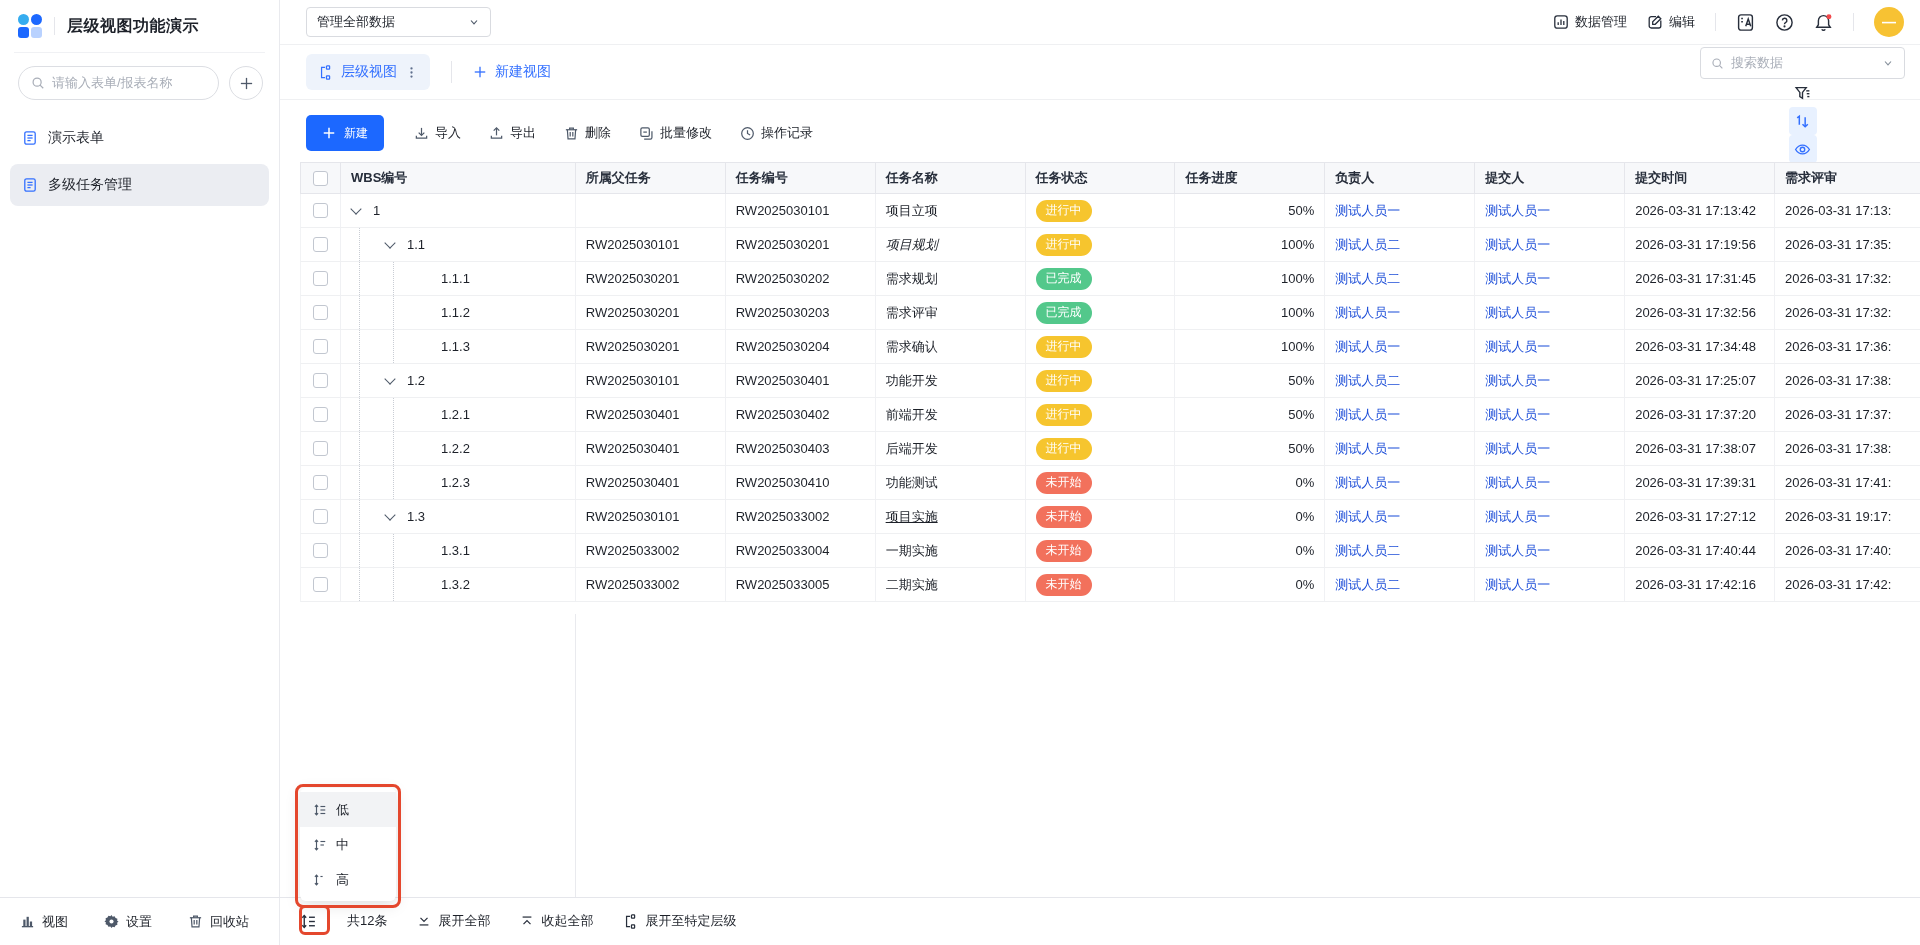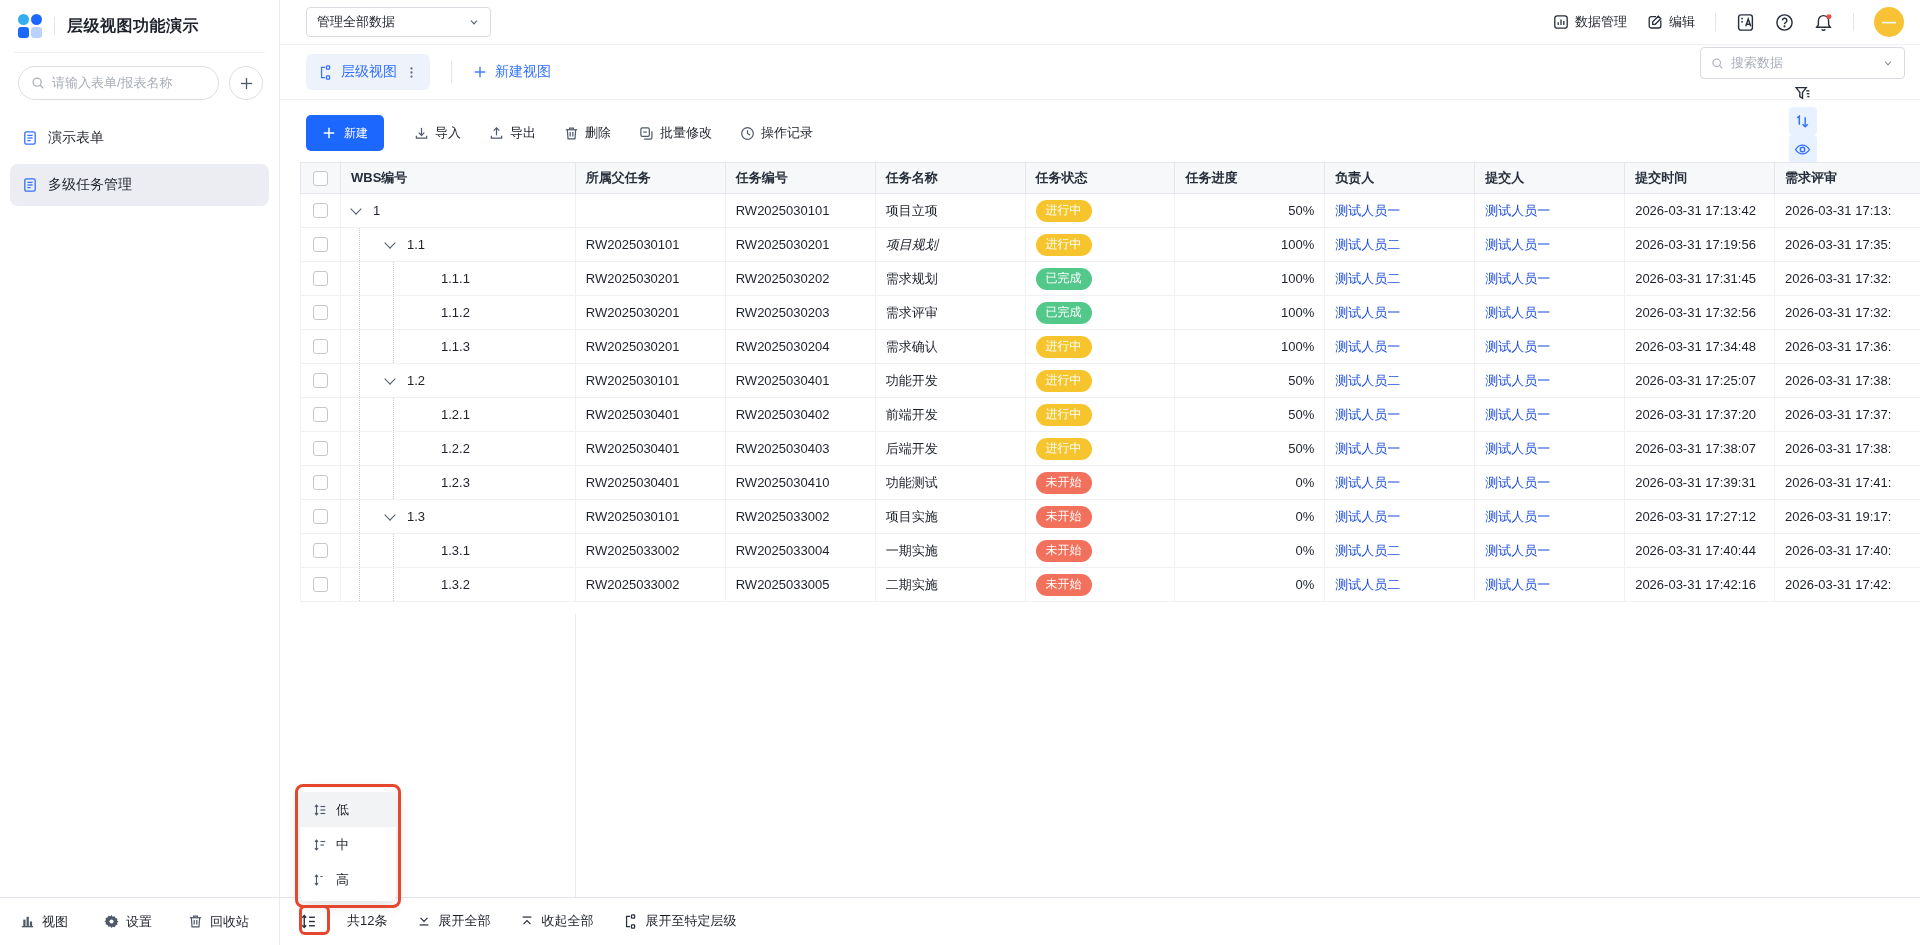--- a/index.html
+++ b/index.html
@@ -600,21 +600,21 @@
           <div class="cell cbcell" style="width: 40px;">
             <div class="cb"></div>
           </div>
           <div class="cell wbs" style="width: 235px;">
             <div class="guide" style="left: 18px;"></div>
             <div class="chev" style="left: 45px;"></div>
             <div class="wbs-label" style="left: 66px;">1.3</div>
           </div>
           <div class="cell" style="width: 150px;">RW2025030101</div>
           <div class="cell" style="width: 150px;">RW2025033002</div>
-          <div class="cell" style="width: 150px;">项目实施</div>
+          <div class="cell" style="width: 150px; text-decoration: underline;">项目实施</div>
           <div class="cell" style="width: 150px;">
             <div class="badge" style="background: rgb(242, 113, 92);">未开始</div>
           </div>
           <div class="cell num" style="width: 150px;">0%</div>
           <div class="cell" style="width: 150px;">
             <div class="link">测试人员一</div>
           </div>
           <div class="cell" style="width: 150px;">
             <div class="link">测试人员一</div>
           </div>

